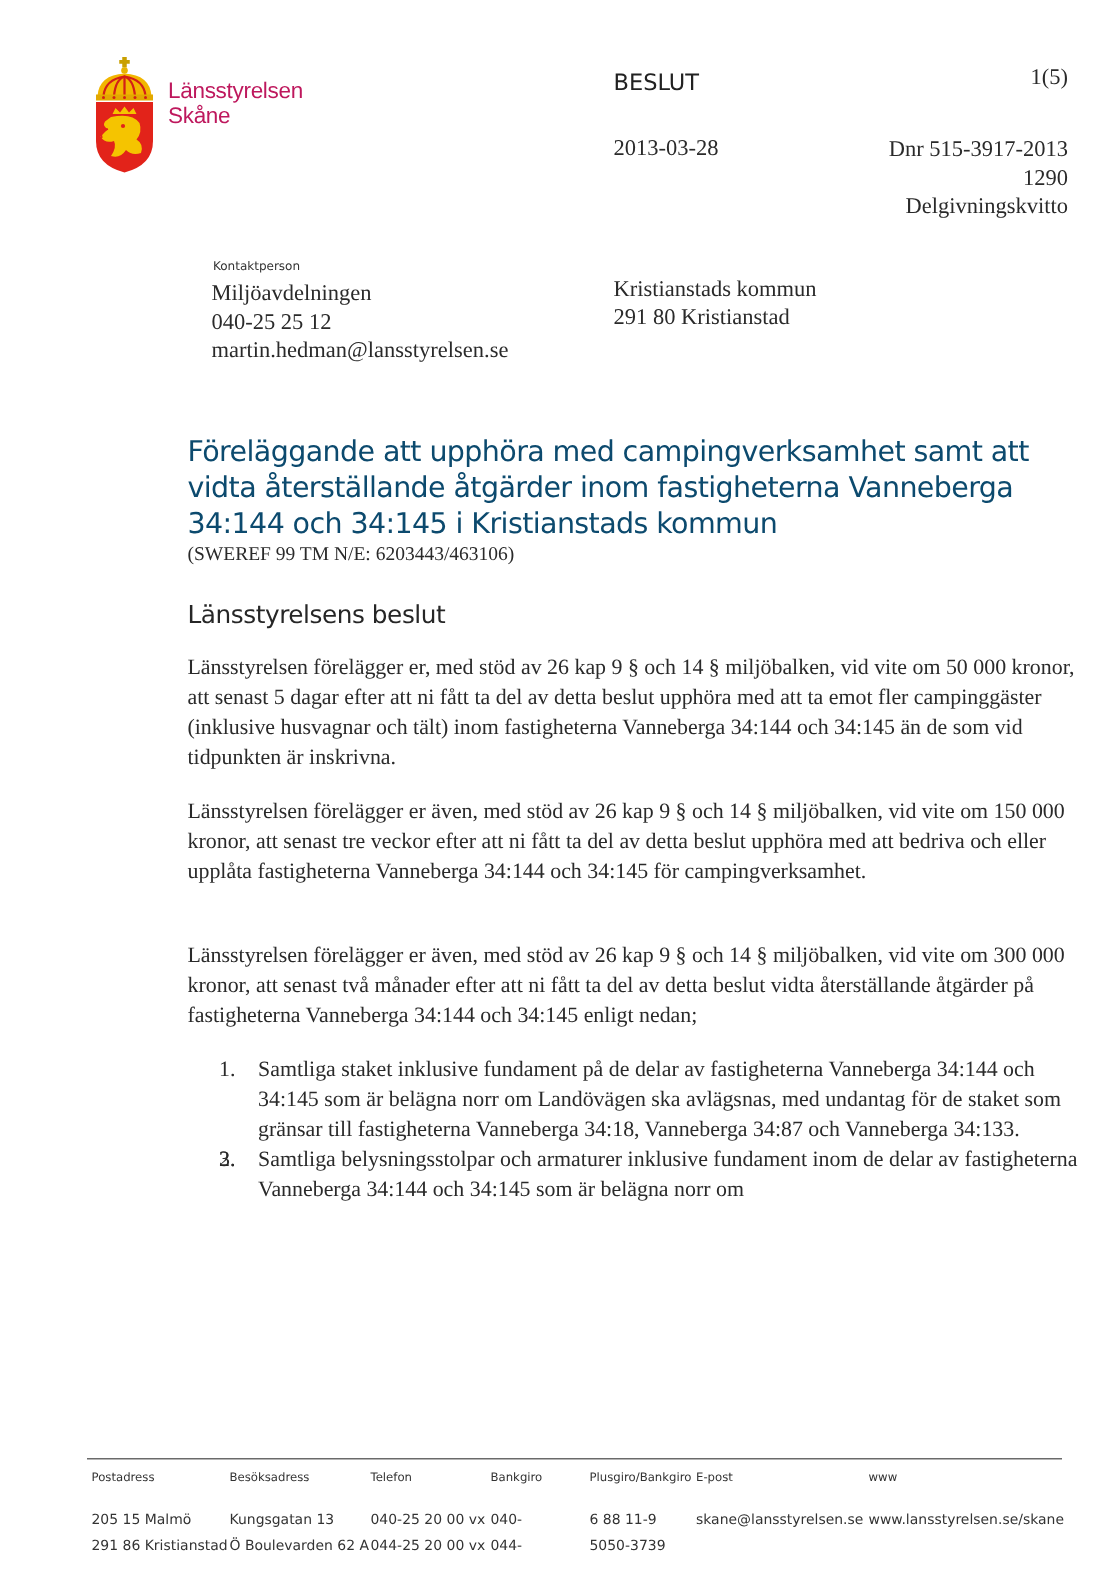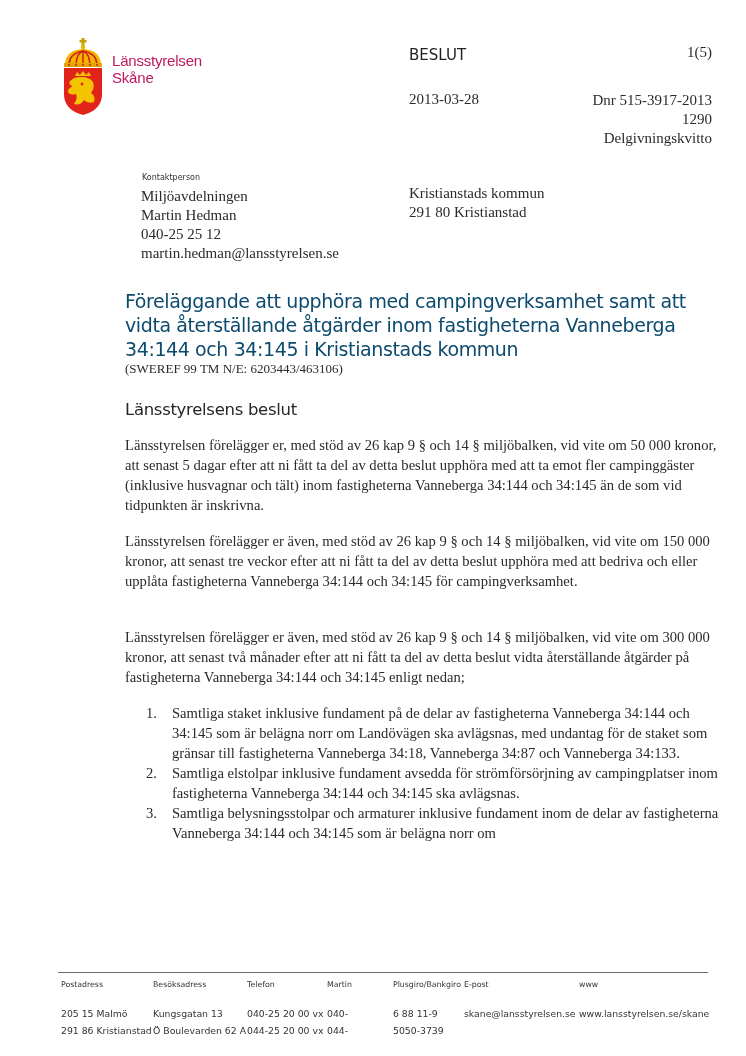--- a/index.html
+++ b/index.html
@@ -85,21 +85,20 @@
 <div class="abs serif date">2013-03-28</div>
 <div class="abs serif dnr-block">
   <div>Dnr 515-3917-2013</div>
   <div>1290</div>
   <div>Delgivningskvitto</div>
 </div>
 
 <div class="abs sans contact-label">Kontaktperson</div>
 <div class="abs serif contact">
   <div>Miljöavdelningen</div>
-  <div>Martin Hedman</div>
   <div>040-25 25 12</div>
   <div>martin.hedman@lansstyrelsen.se</div>
 </div>
 
 <div class="abs serif recipient">
   <div>Kristianstads kommun</div>
   <div>291 80 Kristianstad</div>
 </div>
 
 <div class="abs sans title">Föreläggande att upphöra med campingverksamhet samt att vidta återställande åtgärder inom fastigheterna Vanneberga 34:144 och 34:145 i Kristianstads kommun</div>
@@ -110,21 +109,20 @@
 <div class="abs serif body-text p2">Länsstyrelsen förelägger er även, med stöd av 26 kap 9 § och 14 § miljöbalken, vid vite om 150 000 kronor, att senast tre veckor efter att ni fått ta del av detta beslut upphöra med att bedriva och eller upplåta fastigheterna Vanneberga 34:144 och 34:145 för campingverksamhet.</div>
 <div class="abs serif body-text p3">Länsstyrelsen förelägger er även, med stöd av 26 kap 9 § och 14 § miljöbalken, vid vite om 300 000 kronor, att senast två månader efter att ni fått ta del av detta beslut vidta återställande åtgärder på fastigheterna Vanneberga 34:144 och 34:145 enligt nedan;</div>
 
 <ol class="abs serif list">
   <li>
     <span class="num">1.</span>
     <span>Samtliga staket inklusive fundament på de delar av fastigheterna Vanneberga 34:144 och 34:145 som är belägna norr om Landövägen ska avlägsnas, med undantag för de staket som gränsar till fastigheterna Vanneberga 34:18, Vanneberga 34:87 och Vanneberga 34:133.</span>
   </li>
   <li>
     <span class="num">2.</span>
-    <span>Samtliga elstolpar inklusive fundament avsedda för strömförsörjning av campingplatser inom fastigheterna Vanneberga 34:144 och 34:145 ska avlägsnas.</span>
   </li>
   <li>
     <span class="num">3.</span>
     <span>Samtliga belysningsstolpar och armaturer inklusive fundament inom de delar av fastigheterna Vanneberga 34:144 och 34:145 som är belägna norr om</span>
   </li>
 </ol>
 
 <div class="abs footer-rule"></div>
 <div class="abs footer">
   <div class="fcol" style="left:0px">
@@ -136,21 +134,21 @@
     <span class="lbl">Besöksadress</span>
     <span class="val">Kungsgatan 13</span>
     <span class="val">Ö Boulevarden 62 A</span>
   </div>
   <div class="fcol" style="left:186px">
     <span class="lbl">Telefon</span>
     <span class="val">040-25 20 00 vx</span>
     <span class="val">044-25 20 00 vx</span>
   </div>
   <div class="fcol" style="left:266px">
-    <span class="lbl">Martin</span>
+    <span class="lbl">Bankgiro</span>
     <span class="val">040-</span>
     <span class="val">044-</span>
   </div>
   <div class="fcol" style="left:332px">
     <span class="lbl">Plusgiro/Bankgiro</span>
     <span class="val">6 88 11-9</span>
     <span class="val">5050-3739</span>
   </div>
   <div class="fcol" style="left:403px">
     <span class="lbl">E-post</span>

